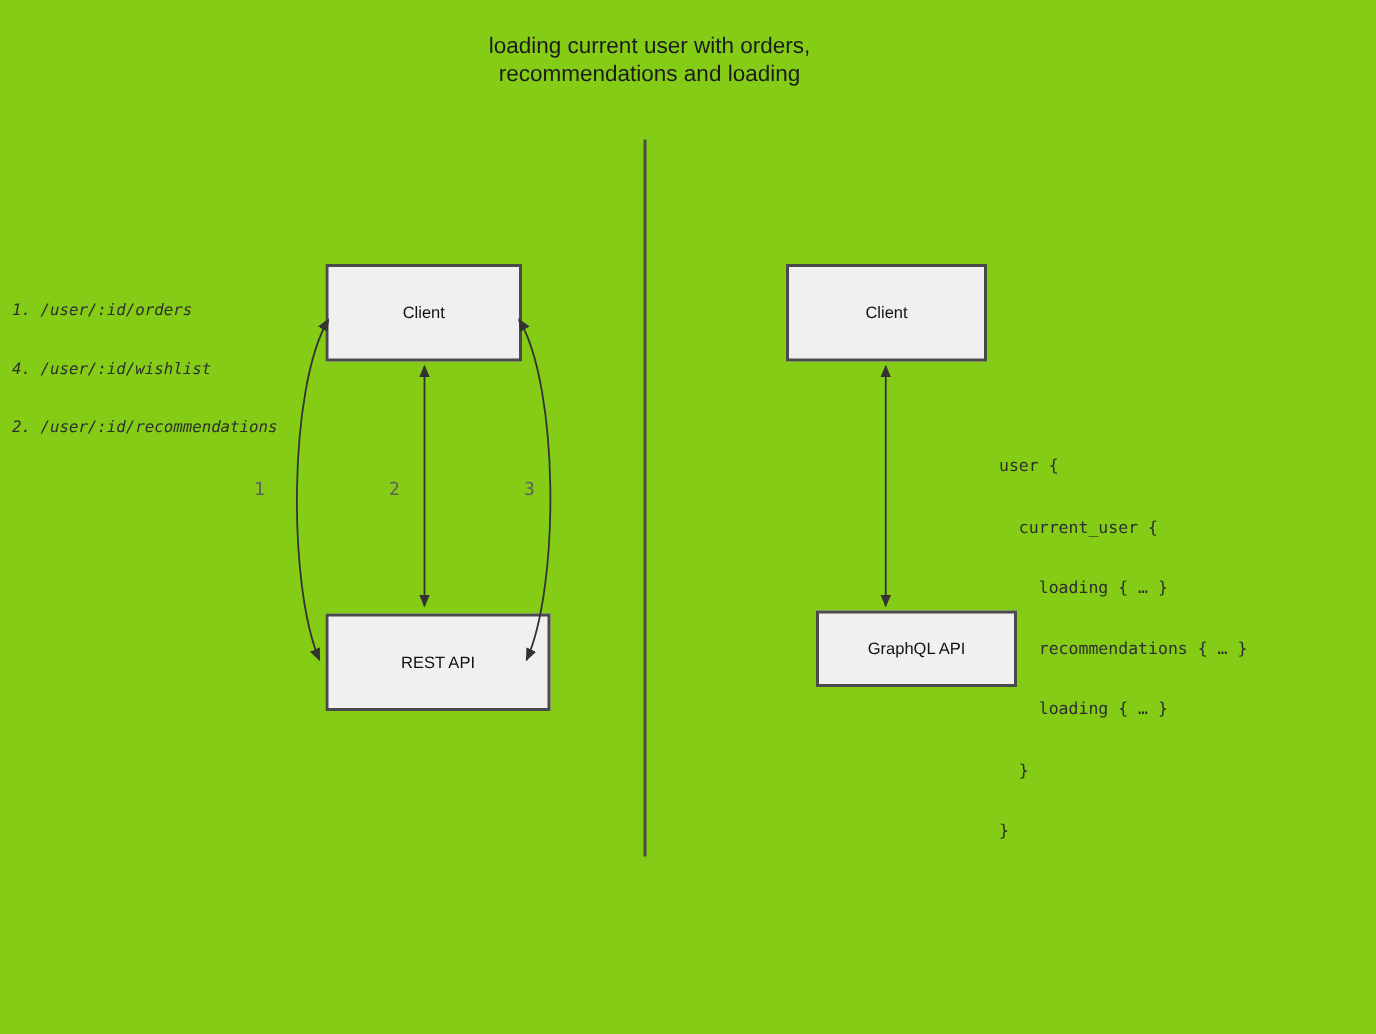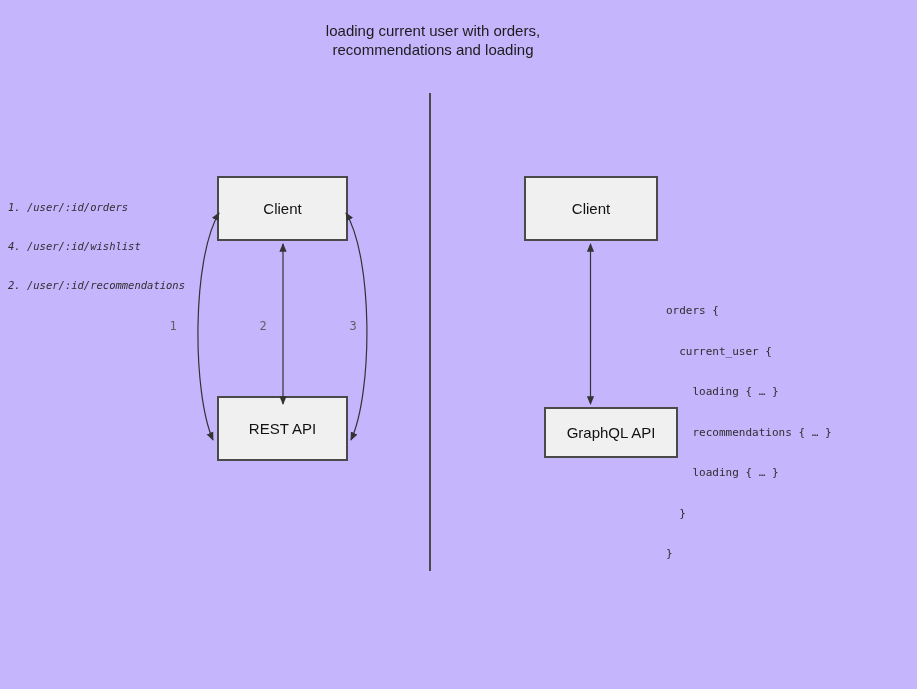--- a/index.html
+++ b/index.html
@@ -1,20 +1,20 @@
 <!DOCTYPE html>
 <html><head>
 <meta charset="utf-8">
 <style>
   html, body { margin: 0; padding: 0; background: #ffffff; }
   #page {
     position: relative;
     width: 917px;
     height: 689px;
-    background: #c4b5fd;
+    background: #84cc16;
     overflow: hidden;
     font-family: "Liberation Sans", sans-serif;
   }
   .title {
     position: absolute;
     left: 0; top: 21px; width: 866px;
     text-align: center;
     font-size: 15px;
     line-height: 19px;
     color: #1c1c1c;
@@ -26,25 +26,25 @@
     background: #4a4a4a;
   }
   .box {
     position: absolute;
     box-sizing: border-box;
     background: #f0f0f0;
     border: 2px solid #4a4a4a;
     display: flex;
     align-items: center;
     justify-content: center;
-    font-size: 15px;
+    font-size: 11px;
     color: #111111;
   }
   #box-client-left  { left: 217px; top: 176px; width: 131px; height: 65px; }
-  #box-rest-api     { left: 217px; top: 396px; width: 131px; height: 65px; }
+  #box-rest-api     { left: 217px; top: 409px; width: 150px; height: 65px; }
   #box-client-right { left: 524px; top: 176px; width: 134px; height: 65px; }
   #box-graphql-api  { left: 524px; top: 407px; width: 134px; height: 51px; margin-left: 20px; }
   .code {
     position: absolute;
     font-family: "DejaVu Sans Mono", "Liberation Mono", monospace;
     color: #2e2e2e;
     white-space: pre;
   }
   #endpoint-list { left: 8px; top: 175px; font-size: 10.5px; line-height: 13px; font-style: italic; }
   #query-block   { left: 666px; top: 277px; font-size: 11px; line-height: 13.5px; }
@@ -95,21 +95,21 @@
   <div class="arrow-num" id="arrow-num-3">3</div>
 
   <div class="box" id="box-client-right">
     <span>Client</span>
   </div>
   <div class="box" id="box-graphql-api">
     <span>GraphQL API</span>
   </div>
 
   <div class="code" id="query-block">
-    <div>orders {</div>
+    <div>user {</div>
     <div>  current_user {</div>
     <div>    loading { … }</div>
     <div>    recommendations { … }</div>
     <div>    loading { … }</div>
     <div>  }</div>
     <div>}</div>
   </div>
 
   <svg id="arrow-layer" width="917" height="689" viewBox="0 0 917 689">
     <defs>

